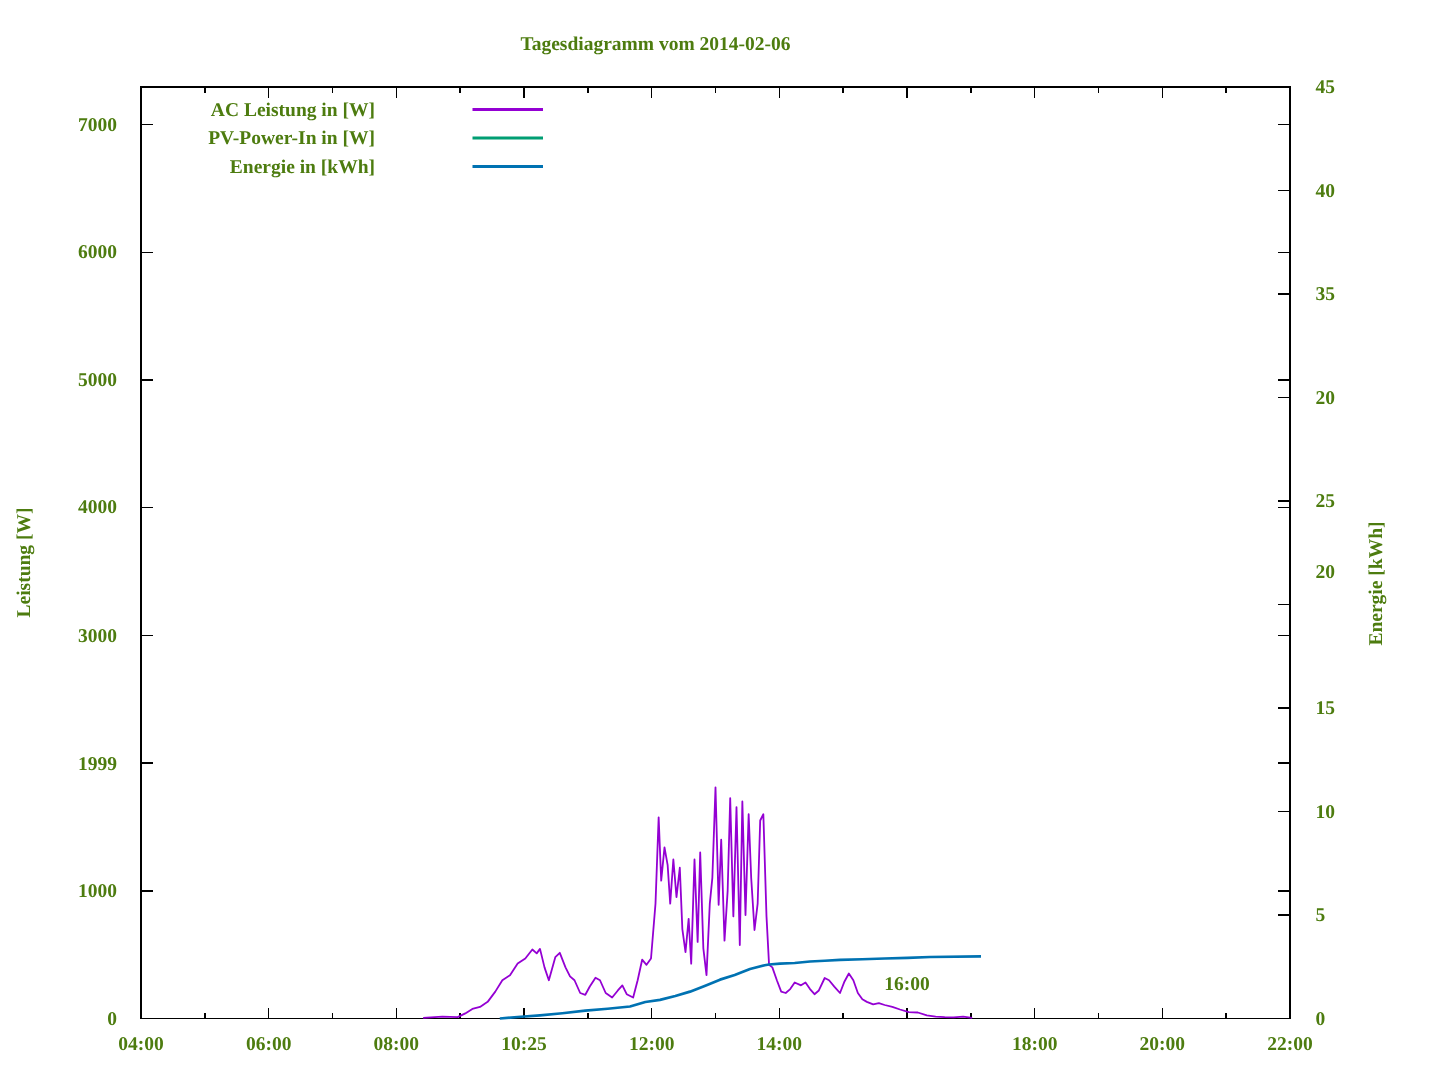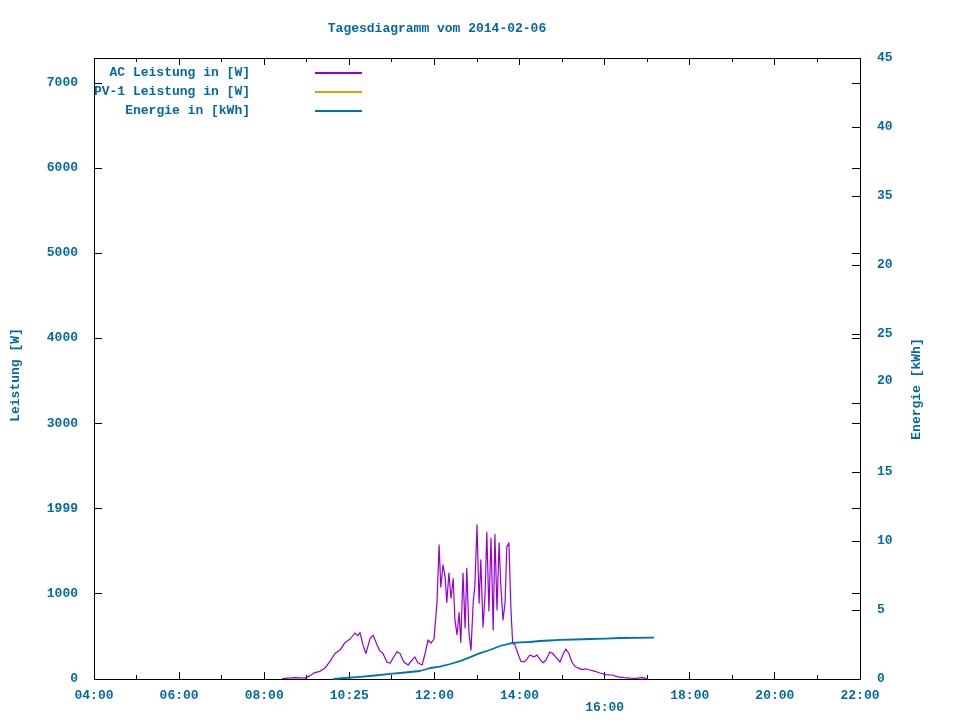--- a/index.html
+++ b/index.html
@@ -1,19 +1,19 @@
 <!DOCTYPE html>
 <html><head>
 <meta charset="utf-8">
 <style>
   html,body{margin:0;padding:0;background:#ffffff;}
   .screen{
     position:relative;width:960px;height:720px;background:#ffffff;overflow:hidden;
-    font-family:Liberation Mono, monospace;
-    font-weight:bold;font-size:13px;color:#0369a1;
+    font-family:Liberation Serif, serif;
+    font-weight:bold;font-size:13px;color:#4d7c0f;
   }
   .title{position:absolute;left:137px;top:21px;width:600px;text-align:center;}
   .axis-title{position:absolute;width:140px;height:16px;text-align:center;transform:rotate(-90deg);}
   .axis-title.left{left:-54px;top:367px;}
   .axis-title.right{left:847px;top:381px;}
   svg#plot{position:absolute;left:0;top:0;}
   .legend{position:absolute;left:80px;top:63px;}
   .lrow{display:flex;align-items:center;height:19px;}
   .llabel{display:inline-block;width:170px;text-align:right;white-space:pre;}
   .lline{display:inline-block;margin-left:65px;width:47px;height:2px;}
@@ -92,22 +92,22 @@
       <polyline points="282.1,678.6 294.9,677.7 305.1,678.1 310.2,675.6 314.9,672.6 320.0,671.3 325.1,667.9 330.2,661.1 334.9,653.5 340.0,650.1 345.1,642.4 350.2,639.0 354.9,633.0 357.8,635.6 360.0,632.6 363.0,644.9 365.9,653.5 370.2,638.1 373.2,635.2 377.0,644.9 380.0,650.9 383.0,653.5 386.8,662.0 390.2,663.2 393.2,657.7 397.0,651.8 400.0,653.5 403.8,662.0 408.1,665.0 411.9,660.3 414.9,656.9 417.8,662.8 422.1,665.0 425.1,653.5 428.1,639.8 431.0,643.2 434.0,639.0 437.0,602.4 439.1,544.9 440.8,587.1 443.0,564.9 445.1,576.8 446.8,602.4 448.9,573.0 451.0,598.1 453.2,578.5 454.9,619.4 457.0,634.7 459.1,612.6 460.8,642.4 463.0,573.0 465.1,627.9 466.8,568.3 468.9,632.2 471.0,650.1 473.2,602.4 474.9,585.3 477.0,524.9 479.1,603.2 480.8,559.8 483.0,627.1 485.1,593.9 486.8,532.1 488.9,610.9 491.0,538.1 493.2,630.0 494.9,534.3 497.0,610.0 499.1,542.8 500.8,585.3 503.0,620.0 505.1,602.4 506.8,547.0 508.9,542.8 511.0,610.9 512.7,643.2 514.9,644.9 517.9,653.5 520.8,661.1 523.8,662.0 526.8,659.4 529.8,655.0 534.0,656.9 537.0,655.0 540.0,659.4 543.0,662.8 545.9,660.3 549.8,652.0 552.7,653.5 556.2,657.7 560.0,662.0 563.0,654.3 565.9,649.0 568.9,653.5 571.9,662.0 574.9,666.2 577.9,667.9 582.1,669.6 585.9,668.8 589.8,670.0 594.9,671.3 600.0,673.0 605.9,674.7 611.9,675.0 617.9,676.9 623.8,677.7 629.8,678.1 635.7,678.3 642.1,677.7 648.1,678.6" fill="none" stroke="#9400D3" stroke-width="1.2" stroke-linejoin="round"></polyline>
       <polyline points="333.2,679.0 345.1,678.0 360.0,676.9 374.9,675.5 390.2,673.8 405.1,672.5 420.0,671.0 430.2,668.0 440.0,666.6 450.2,664.0 460.0,661.1 470.2,657.1 480.0,653.1 489.8,650.0 500.0,646.0 509.8,643.5 512.7,643.0 520.0,642.4 529.8,642.0 540.0,641.0 549.8,640.5 560.0,639.9 574.9,639.5 589.8,639.0 605.1,638.6 620.0,638.0 654.0,637.6" fill="none" stroke="#0072B2" stroke-width="1.8" stroke-linejoin="round"></polyline>
     </svg>
 
   <div class="legend">
     <div class="lrow">
       <span class="llabel">AC Leistung in [W]</span>
       <span class="lline" style="background: rgb(148, 0, 211);"></span>
     </div>
     <div class="lrow">
-      <span class="llabel">PV-1 Leistung in [W]</span>
-      <span class="lline" style="background: rgb(230, 159, 0);"></span>
+      <span class="llabel">PV-Power-In in [W]</span>
+      <span class="lline" style="background: rgb(0, 158, 115);"></span>
     </div>
     <div class="lrow">
       <span class="llabel">Energie in [kWh]</span>
       <span class="lline" style="background: rgb(0, 114, 178);"></span>
     </div>
   </div>
 <div class="ticklabel yl" style="top: 671px;">0</div>
     <div class="ticklabel yl" style="top: 585.862px;">1000</div>
     <div class="ticklabel yl" style="top: 500.723px;">1999</div>
     <div class="ticklabel yl" style="top: 415.585px;">3000</div>
@@ -124,17 +124,17 @@
     <div class="ticklabel yr" style="top: 257px;">20</div>
     <div class="ticklabel yr" style="top: 188px;">35</div>
     <div class="ticklabel yr" style="top: 119px;">40</div>
     <div class="ticklabel yr" style="top: 50px;">45</div>
     <div class="ticklabel xb" style="left: 62px; top: 688px;">04:00</div>
     <div class="ticklabel xb" style="left: 147.111px; top: 688px;">06:00</div>
     <div class="ticklabel xb" style="left: 232.222px; top: 688px;">08:00</div>
     <div class="ticklabel xb" style="left: 317.333px; top: 688px;">10:25</div>
     <div class="ticklabel xb" style="left: 402.444px; top: 688px;">12:00</div>
     <div class="ticklabel xb" style="left: 487.556px; top: 688px;">14:00</div>
-    <div class="ticklabel xb" style="left: 572.667px; top: 700px;">16:00</div>
+    <div class="ticklabel xb" style="left: 572.667px; top: 648px;">16:00</div>
     <div class="ticklabel xb" style="left: 657.778px; top: 688px;">18:00</div>
     <div class="ticklabel xb" style="left: 742.889px; top: 688px;">20:00</div>
     <div class="ticklabel xb" style="left: 828px; top: 688px;">22:00</div>
   </div>
 
 </body></html>

